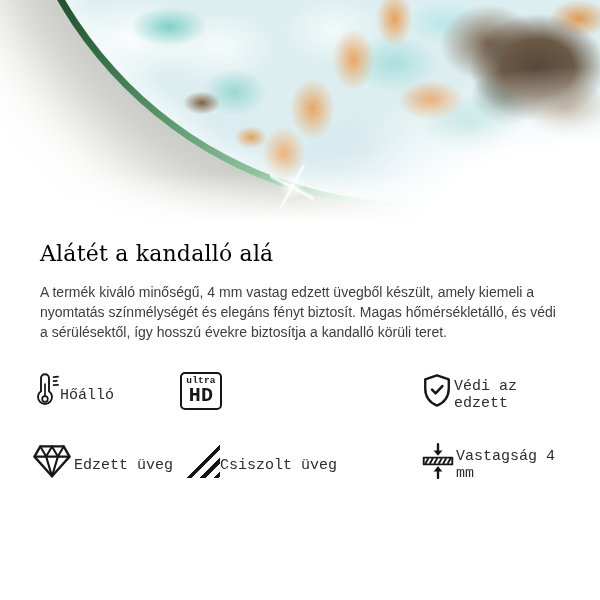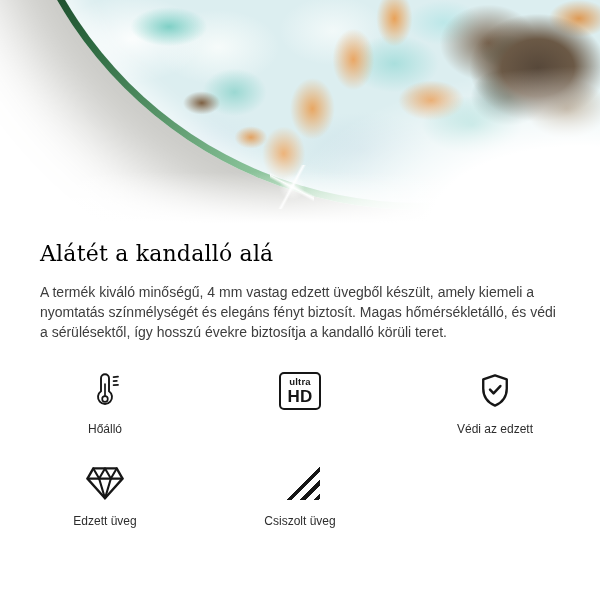--- a/index.html
+++ b/index.html
@@ -78,33 +78,33 @@
   .headline span { display:block; }
   .lead {
     margin-top:13px; font-size:14px; line-height:20px; color:#3d3d3d; max-width:525px;
   }
 
   
   .features {
     margin-top:26px; padding:0 30px;
     display:grid; grid-template-columns:150px 1fr 150px; row-gap:24px;
   }
-  .feature { display:flex; flex-direction:column; align-items:center; }
+  .feature { display:flex; align-items:center;font-family:Liberation Mono, monospace; }
   .icon-box { height:46px; display:flex; align-items:center; justify-content:center; }
-  .feature-label { margin-top:8px; font-size:12px; color:#2d2d2d; }
+  .feature-label { margin-top:8px; font-size:15px; color:#2d2d2d; }
 
   .icn { stroke:#161616; fill:none; stroke-linecap:round; stroke-linejoin:round; }
 
   .uhd {
     width:42px; height:38px; border:2.4px solid #161616; border-radius:5px;
     display:flex; flex-direction:column; align-items:center; justify-content:center;
     color:#161616; line-height:1;
   }
   .uhd .t1 { font-size:9.5px; font-weight:600; letter-spacing:0.2px; }
-  .uhd .t2 { font-size:17px; font-weight:700; margin-top:1px; letter-spacing:0.3px; }
+  .uhd .t2 { font-size:20px; font-weight:700; margin-top:1px; letter-spacing:0.3px; }
 
   .stripes {
     width:40px; height:34px;
     clip-path: polygon(0 100%, 100% 0, 100% 100%);
     background: repeating-linear-gradient(135deg, #161616 0 4px, rgba(0,0,0,0) 4px 9.5px);
   }
 </style>
 </head>
 <body>
 
@@ -173,15 +173,35 @@
       <div class="feature-label">Edzett üveg</div>
     </div>
 
     <div class="feature">
       <div class="icon-box">
         <div class="stripes"></div>
       </div>
       <div class="feature-label">Csiszolt üveg</div>
     </div>
 
+    <div class="feature">
+      <div class="icon-box">
+        <svg width="36" height="40" viewBox="0 0 34 36">
+          <line class="icn" stroke-width="2.2" x1="17" y1="2" x2="17" y2="8.5"></line>
+          <polygon points="12.8,8 21.2,8 17,13" fill="#161616"></polygon>
+          <line class="icn" stroke-width="2.2" x1="17" y1="34" x2="17" y2="27.5"></line>
+          <polygon points="12.8,28 21.2,28 17,23" fill="#161616"></polygon>
+          <rect class="icn" stroke-width="1.8" x="3.5" y="14.8" width="27" height="6.4"></rect>
+          <g stroke="#161616" stroke-width="1.8">
+            <line x1="5" y1="20.6" x2="8" y2="15.4"></line>
+            <line x1="9.2" y1="20.6" x2="12.2" y2="15.4"></line>
+            <line x1="13.4" y1="20.6" x2="16.4" y2="15.4"></line>
+            <line x1="17.6" y1="20.6" x2="20.6" y2="15.4"></line>
+            <line x1="21.8" y1="20.6" x2="24.8" y2="15.4"></line>
+            <line x1="26" y1="20.6" x2="29" y2="15.4"></line>
+          </g>
+        </svg>
+      </div>
+      <div class="feature-label">Vastagság 4 mm</div>
+    </div>
 
   </div>
 </div>
 
 </body></html>

